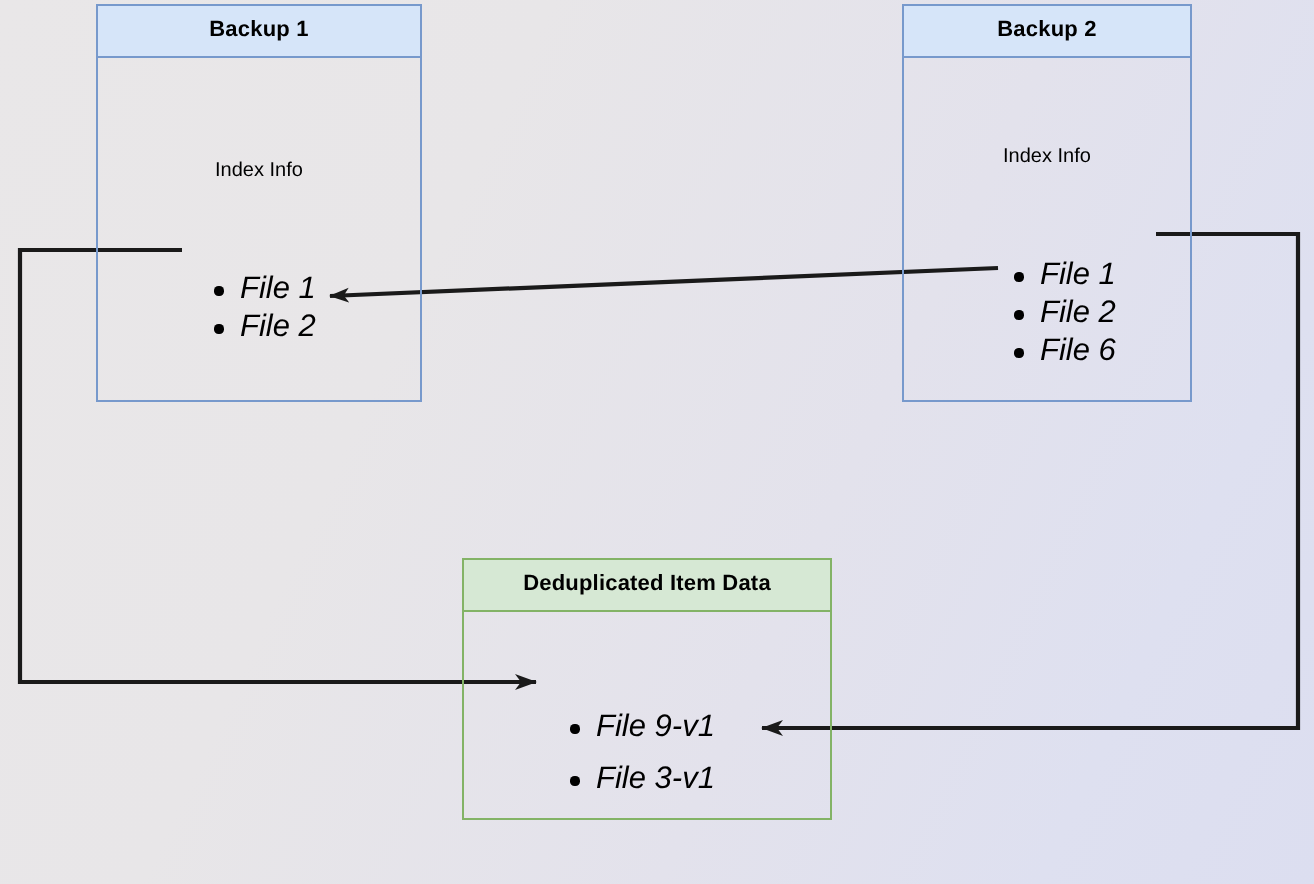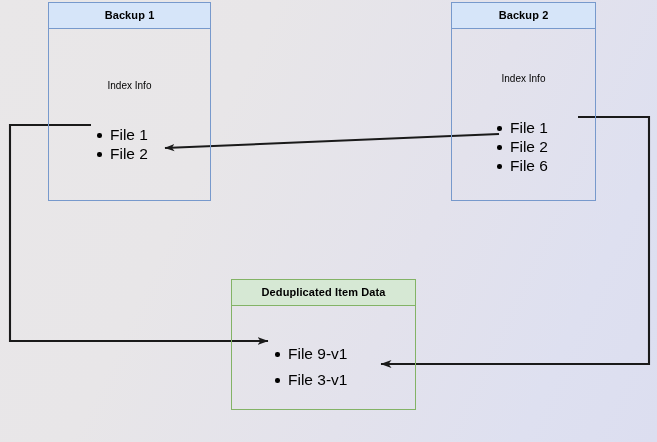--- a/index.html
+++ b/index.html
@@ -84,23 +84,24 @@
   .index-title {
     position: absolute;
     width: 100%;
     text-align: center;
     font-size: 10px;
     color: #000;
     line-height: 1;
   }
   .file-list {
     position: absolute;
-    margin: 0;
+    margin: 10px;
     padding: 0;
     list-style: none;
+    font-style: italic;
   }
   .file-list li {
     font-size: 15.5px;
     color: #000;
     line-height: 19px;
     white-space: nowrap;
     position: relative;
     padding-left: 14px;
   }
   .file-list li::before {

